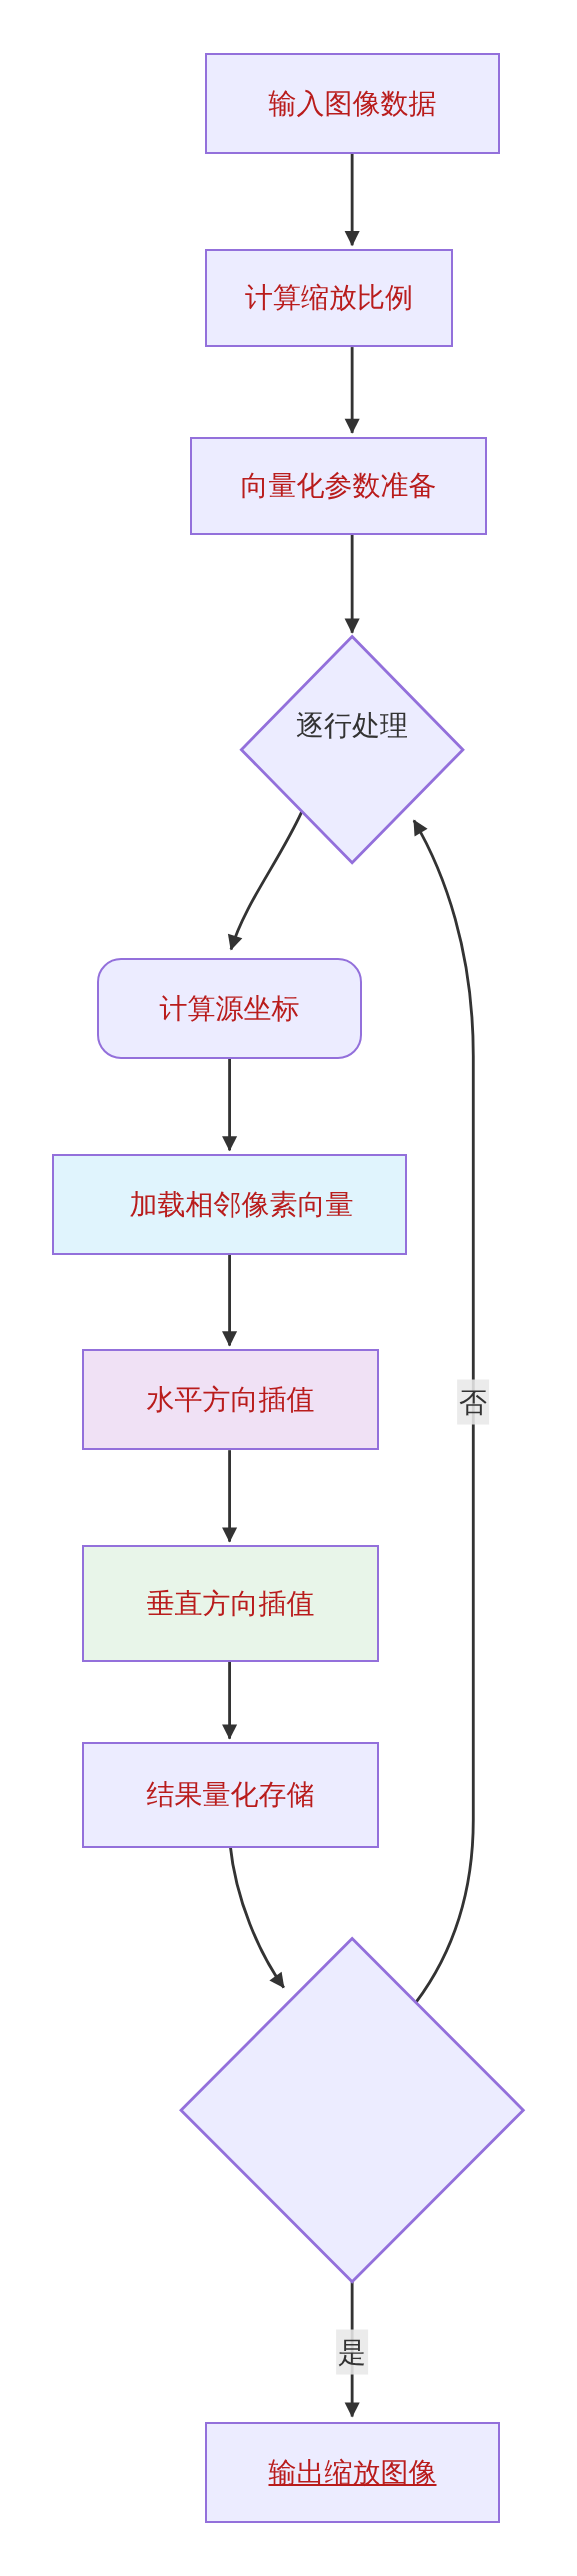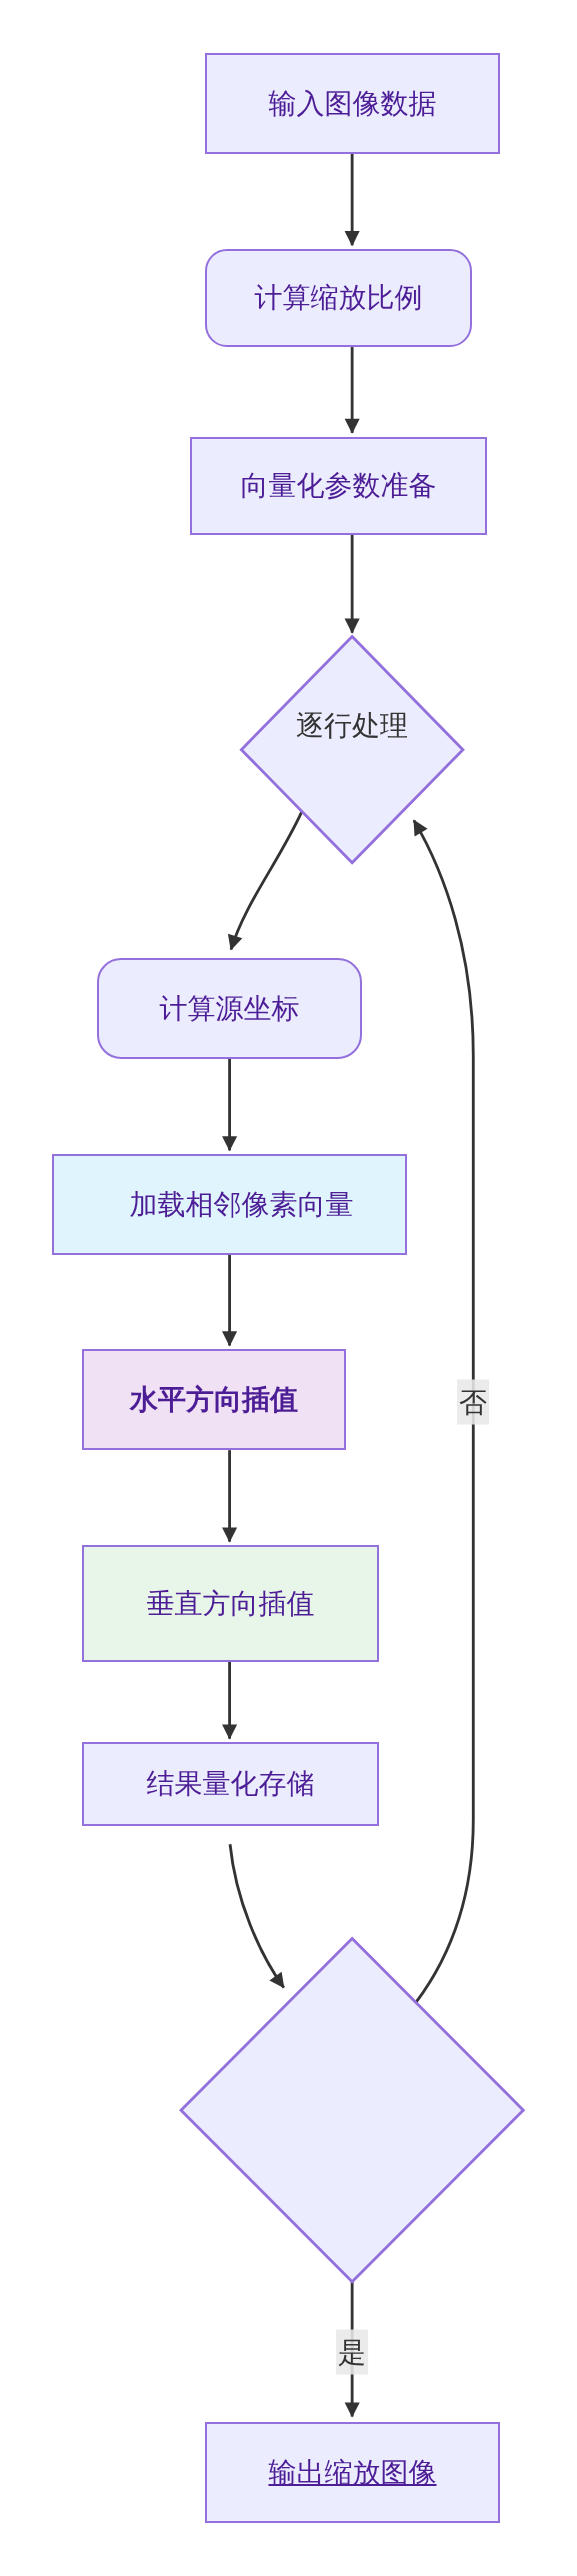--- a/index.html
+++ b/index.html
@@ -17,21 +17,21 @@
     width: 577px; height: 2576px;
   }
   .node {
     position: absolute;
     box-sizing: border-box;
     border: 2.8px solid #9370DB;
     display: flex;
     align-items: center;
     justify-content: center;
     font-size: 28px;
-    color: #4c1d95;
+    color: #b91c1c;
     white-space: nowrap;
     text-align: left;
   }
   .fill-default { background: #ECECFF; }
   .fill-cyan    { background: #E0F4FD; padding-left: 24px; }
   .fill-pink    { background: #F0E1F5; }
   .fill-green   { background: #E8F5E9; }
   .diamond-label {
     position: absolute;
     transform: translate(-50%, -50%);
@@ -80,45 +80,45 @@
     <path d="M373.5,2420 L373.5,2563" stroke="#333333" stroke-width="3" fill="none" marker-end="url(#arrow)"></path>
 
     <polygon points="373.5,675 491,795 373.5,915 256,795" fill="#ECECFF" stroke="#9370DB" stroke-width="3"></polygon>
     <polygon points="373.5,2056 555,2238 373.5,2420 192,2238" fill="#ECECFF" stroke="#9370DB" stroke-width="3"></polygon>
   </svg>
 
   <div class="node fill-default" style="left:205px; top:53px;  width:295px; height:101px;">
     <span>输入图像数据</span>
   </div>
 
-  <div class="node fill-default" style="left:205px; top:249px; width:267px; height:98px;border-radius:22px;">
+  <div class="node fill-default" style="left:205px; top:249px; width:248px; height:98px;">
     <span>计算缩放比例</span>
   </div>
 
   <div class="node fill-default" style="left:190px; top:437px; width:297px; height:98px;">
     <span>向量化参数准备</span>
   </div>
 
   <div class="node fill-default" style="left:97px; top:958px; width:265px; height:101px;border-radius:24px;">
     <span>计算源坐标</span>
   </div>
 
   <div class="node fill-cyan" style="left:52px; top:1154px; width:355px; height:101px;">
     <span>加载相邻像素向量</span>
   </div>
 
-  <div class="node fill-pink" style="left:82px; top:1349px; width:264px; height:101px;font-weight:bold;">
+  <div class="node fill-pink" style="left:82px; top:1349px; width:297px; height:101px;">
     <span>水平方向插值</span>
   </div>
 
   <div class="node fill-green" style="left:82px; top:1545px; width:297px; height:117px;">
     <span>垂直方向插值</span>
   </div>
 
-  <div class="node fill-default" style="left:82px; top:1742px; width:297px; height:84px;">
+  <div class="node fill-default" style="left:82px; top:1742px; width:297px; height:106px;">
     <span>结果量化存储</span>
   </div>
 
   <div class="node fill-default" style="left:205px; top:2422px; width:295px; height:101px;text-decoration:underline;">
     <span>输出缩放图像</span>
   </div>
 
   <div class="diamond-label" style="left:352px; top:726px;">逐行处理</div>
 
   <div class="edge-label" style="left:473px; top:1402px;">否</div>

